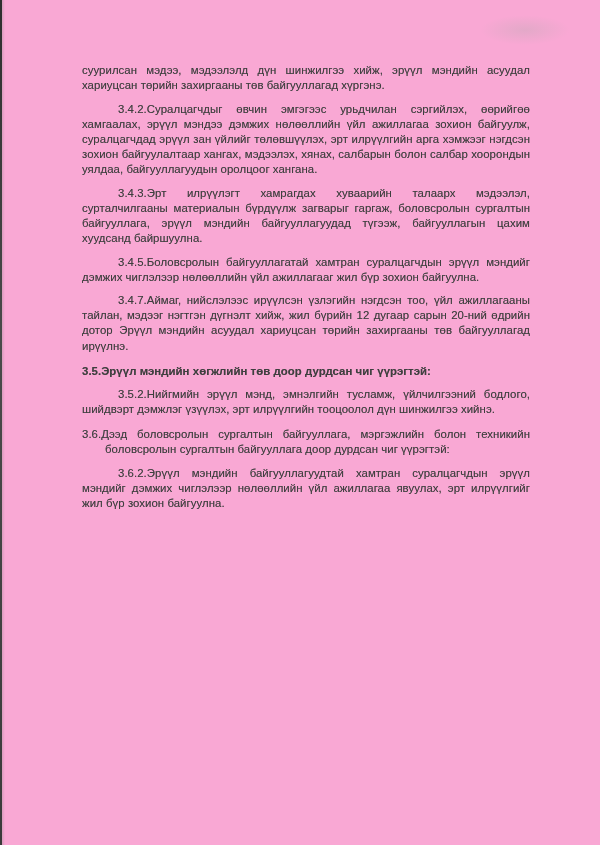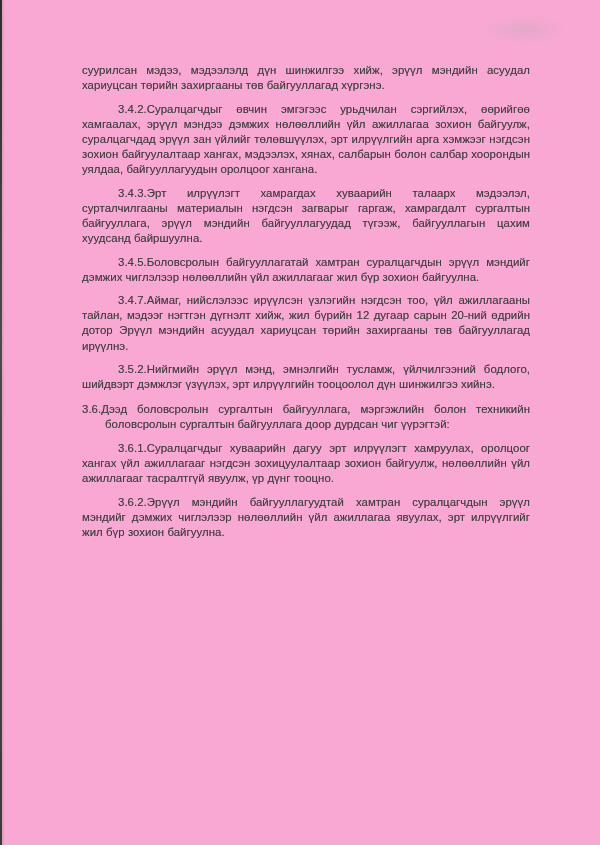--- a/index.html
+++ b/index.html
@@ -80,21 +80,21 @@
 <body>
 
 <div class="scan-page">
   <div class="edge-left"></div>
   <div class="edge-left-soft"></div>
   <div class="smudge"></div>
 
   <div class="text-column">
     <p class="para-noindent">суурилсан мэдээ, мэдээлэлд дүн шинжилгээ хийж, эрүүл мэндийн асуудал хариуцсан төрийн захиргааны төв байгууллагад хүргэнэ.</p>
     <p class="para">3.4.2.Суралцагчдыг өвчин эмгэгээс урьдчилан сэргийлэх, өөрийгөө хамгаалах, эрүүл мэндээ дэмжих нөлөөллийн үйл ажиллагаа зохион байгуулж, суралцагчдад эрүүл зан үйлийг төлөвшүүлэх, эрт илрүүлгийн арга хэмжээг нэгдсэн зохион байгуулалтаар хангах, мэдээлэх, хянах, салбарын болон салбар хоорондын уялдаа, байгууллагуудын оролцоог хангана.</p>
-    <p class="para">3.4.3.Эрт илрүүлэгт хамрагдах хуваарийн талаарх мэдээлэл, сурталчилгааны материалын нэгдсэн загварыг гаргаж, хамрагдалт сургалтын байгууллага, эрүүл мэндийн байгууллагуудад түгээж, байгууллагын цахим хуудсанд байршуулна.</p>
+    <p class="para">3.4.3.Эрт илрүүлэгт хамрагдах хуваарийн талаарх мэдээлэл, сурталчилгааны материалын бүрдүүлж загварыг гаргаж, боловсролын сургалтын байгууллага, эрүүл мэндийн байгууллагуудад түгээж, байгууллагын цахим хуудсанд байршуулна.</p>
     <p class="para">3.4.5.Боловсролын байгууллагатай хамтран суралцагчдын эрүүл мэндийг дэмжих чиглэлээр нөлөөллийн үйл ажиллагааг жил бүр зохион байгуулна.</p>
     <p class="para">3.4.7.Аймаг, нийслэлээс ирүүлсэн үзлэгийн нэгдсэн тоо, үйл ажиллагааны тайлан, мэдээг нэгтгэн дүгнэлт хийж, жил бүрийн 12 дугаар сарын 20-ний өдрийн дотор Эрүүл мэндийн асуудал хариуцсан төрийн захиргааны төв байгууллагад ирүүлнэ.</p>
+    <p class="heading">3.5.Эрүүл мэндийн хөгжлийн төв доор дурдсан чиг үүрэгтэй:</p>
     <p class="para">3.5.2.Нийгмийн эрүүл мэнд, эмнэлгийн тусламж, үйлчилгээний бодлого, шийдвэрт дэмжлэг үзүүлэх, эрт илрүүлгийн тооцоолол дүн шинжилгээ хийнэ.</p>
     <p class="heading-hanging">3.6.Дээд боловсролын сургалтын байгууллага, мэргэжлийн болон техникийн боловсролын сургалтын байгууллага доор дурдсан чиг үүрэгтэй:</p>
-    <p class="para">3.6.1.Суралцагчдыг хуваарийн дагуу эрт илрүүлэгт хамруулах, оролцоог хангах үйл ажиллагааг нэгдсэн зохицуулалтаар зохион байгуулж, нөлөөллийн үйл ажиллагааг тасралтгүй явуулж, үр дүнг тооцно.</p>
     <p class="para">3.6.2.Эрүүл мэндийн байгууллагуудтай хамтран суралцагчдын эрүүл мэндийг дэмжих чиглэлээр нөлөөллийн үйл ажиллагаа явуулах, эрт илрүүлгийг жил бүр зохион байгуулна.</p>
   </div>
 </div>
 
 </body></html>

